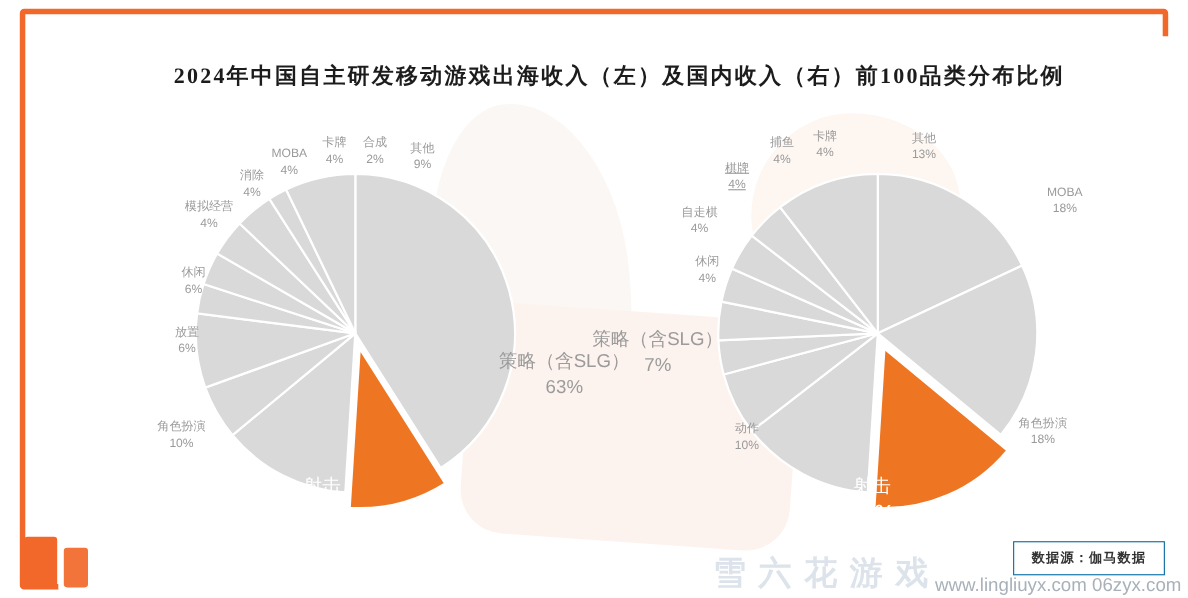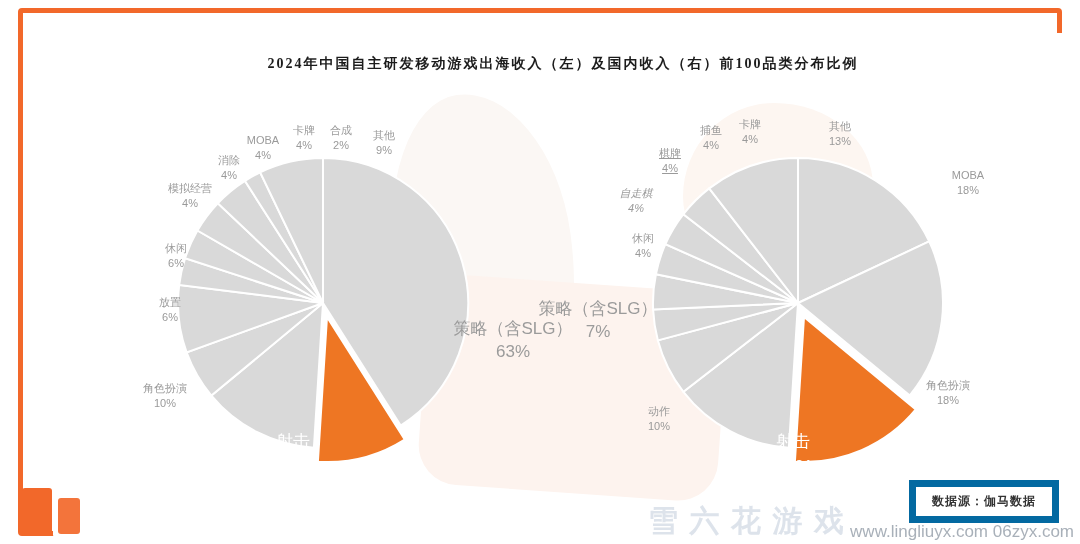--- a/index.html
+++ b/index.html
@@ -30,21 +30,21 @@
   }
   
   .corner-sq { position: absolute; }
   #sq1 { left: 22px; top: 488px; width: 30px; height: 46px; background: #f2682a; border-radius: 3px; }
   #sq2 { left: 58px; top: 498px; width: 22px; height: 36px; background: #f2682a; border-radius: 3px; opacity: .92; }
 
   #title {
     position: absolute;
     left: 0; top: 22px; width: 1020px;
     text-align: center;
-    font-size: 14px;
+    font-size: 20px;
     font-weight: bold;
     color: #1c1c1c;
     letter-spacing: 2px;
     font-family: "Liberation Serif", serif;
   }
 
   
   .blob { position: absolute; border-radius: 48% 52% 46% 54% / 52% 46% 54% 48%; }
   #blob1 { left: 340px; top: 60px; width: 180px; height: 330px; background: #fbf7f4; transform: rotate(-8deg); }
   #blob2 { left: 370px; top: 250px; width: 300px; height: 210px; background: #fdf3ee; transform: rotate(4deg); border-radius: 40px; }
@@ -64,21 +64,21 @@
   .lbl b { display:block; font-weight: normal; }
   .lbl .pct { display: block; }
   .lbl.big { font-size: 17px; color: #9b9b9b; }
   .lbl.hl { color: #ffffff; font-weight: bold; font-size: 17px; margin-top: 13px; }
   .lbl.hl .pct { font-size: 20px; }
 
   #source {
     position: absolute;
     right: 14px; bottom: 14px;
     background: #ffffff;
-    border: 7px solid #0369a1;
+    border: 1px solid #0369a1;
     padding: 6px 16px;
     font-size: 12px;
     font-weight: bold;
     color: #333;
     letter-spacing: 1px;
   }
   
   #wm {
     position: absolute; right: 6px; bottom: 2px;
     display: flex; align-items: flex-end; gap: 4px;
@@ -211,33 +211,33 @@
           <span class="pct">18%</span>
       </div>
       <div class="lbl" style="left:855px; top:345px; width:80px;">
         <b>角色扮演</b>
           <span class="pct">18%</span>
       </div>
       <div class="lbl hl" style="left:680px; top:385px; width:120px;">
         <b>射击</b>
           <span class="pct">13%</span>
       </div>
-      <div class="lbl" style="left:576px; top:350px; width:60px;margin-top:21px;">
+      <div class="lbl" style="left:596px; top:350px; width:60px;">
         <b>动作</b>
           <span class="pct">10%</span>
       </div>
       <div class="lbl big" style="left:480px; top:265px; width:130px;">
         <b>策略（含SLG）</b>
           <span class="pct">7%</span>
       </div>
       <div class="lbl" style="left:560px; top:198px; width:60px;">
         <b>休闲</b>
           <span class="pct">4%</span>
       </div>
-      <div class="lbl" style="left:548px; top:153px; width:70px;font-style:italic;">
+      <div class="lbl" style="left:548px; top:153px; width:70px;">
         <b>自走棋</b>
           <span class="pct">4%</span>
       </div>
       <div class="lbl" style="left:588px; top:113px; width:58px;text-decoration:underline;">
         <b>棋牌</b>
           <span class="pct">4%</span>
       </div>
       <div class="lbl" style="left:633px; top:90px; width:50px;">
         <b>捕鱼</b>
           <span class="pct">4%</span>

